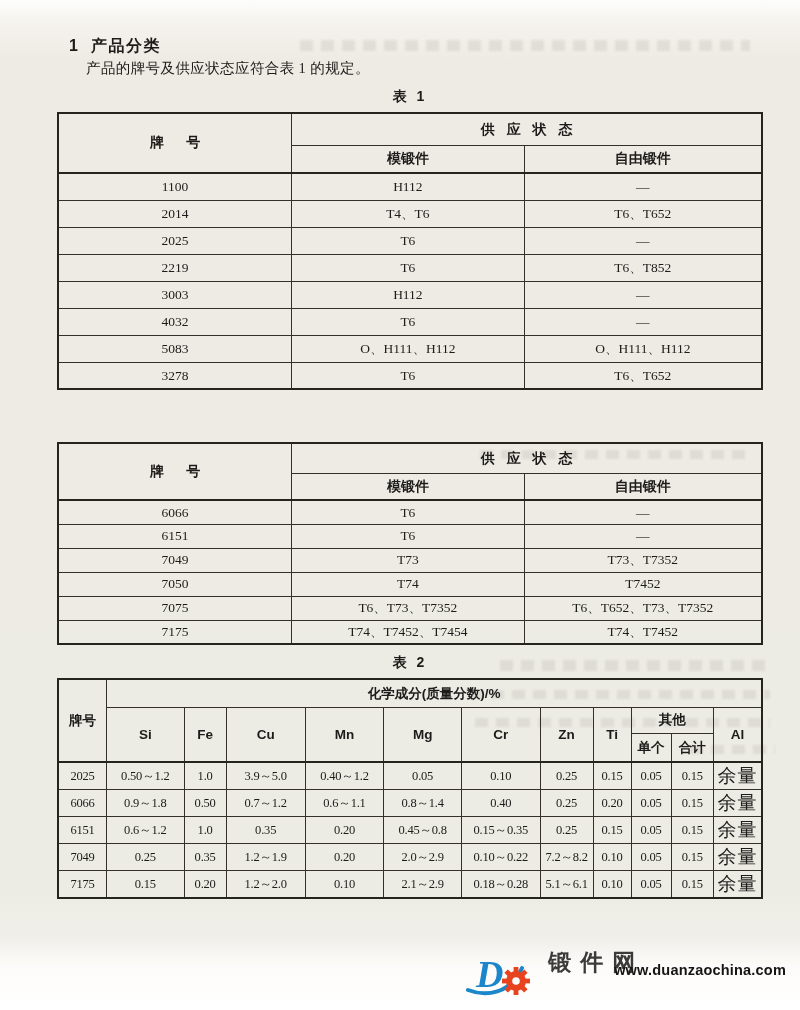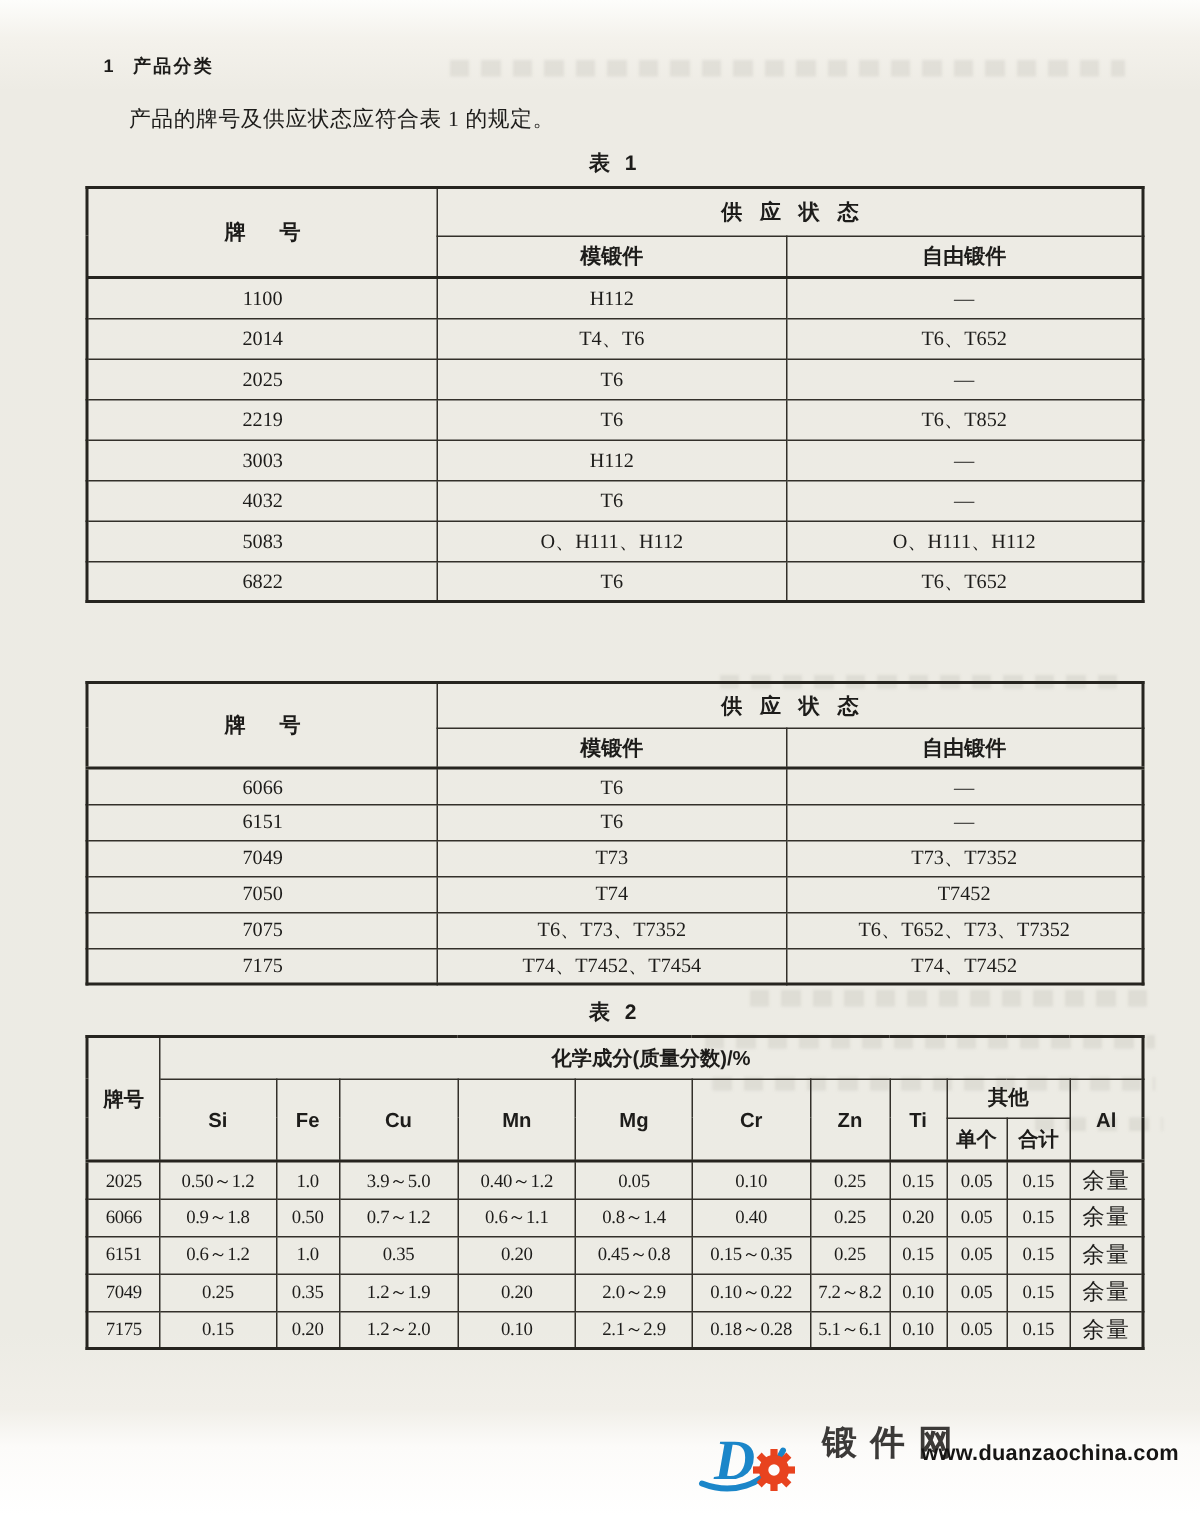--- a/index.html
+++ b/index.html
@@ -24,26 +24,26 @@
   .b2 { left:480px; top:450px; width:270px; height:9px; }
   .b3 { left:500px; top:660px; width:265px; }
   .b4 { left:470px; top:690px; width:300px; height:9px; }
   .b5 { left:475px; top:718px; width:295px; height:9px; }
   .b6 { left:690px; top:745px; width:85px;  height:9px; }
 
   .content { position:absolute; left:57px; top:36px; width:706px; }
 
   .sec-heading {
     font-family:"Liberation Sans", sans-serif; font-weight:bold;
-    font-size:12px; letter-spacing:1.5px; margin-left:12px;
+    font-size:16px; letter-spacing:1.5px; margin-left:12px;
   }
   .sec-heading .num { margin-right:13px; letter-spacing:0; }
   .para {
     font-size:14.5px; line-height:1.55; text-indent:2em;
-    margin-top:16px; letter-spacing:.4px;
+    margin-top:0; letter-spacing:.4px;
   }
   .tbl-caption {
     text-align:center; font-family:"Liberation Sans", sans-serif;
     font-weight:bold; font-size:14px; margin-top:9px; margin-bottom:6px;
     letter-spacing:3px;
   }
 
   table { width:100%; border-collapse:collapse; table-layout:fixed; }
   .grid { border:2px solid #26241f; }
   .grid th, .grid td {
@@ -67,21 +67,21 @@
   .t1b tbody td { height:24px; }
   .sp-wide  { letter-spacing:1.6em; text-indent:1.6em; }  
   .sp-mid   { letter-spacing:.85em; text-indent:.85em; }  
 
   .sec2 { margin-top:13px; }
 
   
   .t2 { margin-top:0; }
   .t2 th { font-size:13.5px; }
   .t2 td { font-size:12.5px; letter-spacing:-.2px; }
-  .t2 td.cn { font-size:15px; letter-spacing:1px;font-family:Liberation Mono, monospace; }
+  .t2 td.cn { font-size:19px; letter-spacing:1px;font-family:Liberation Mono, monospace; }
   .t2 thead tr.r1 th { height:28px; }
   .t2 thead tr.r2 th { height:26px;margin-top:43px; }
   .t2 thead tr.r3 th { height:29px; }
   .t2 tbody td { height:25px; }
   .t2 col.d  { width:6.9%;  }
   .t2 col.si { width:11.0%; }
   .t2 col.fe { width:6.0%;  }
   .t2 col.cu { width:11.2%; }
   .t2 col.mn { width:11.2%; }
   .t2 col.mg { width:11.0%; }
@@ -176,21 +176,21 @@
           <td>4032</td>
           <td>T6</td>
           <td>—</td>
         </tr>
         <tr>
           <td>5083</td>
           <td>O、H111、H112</td>
           <td>O、H111、H112</td>
         </tr>
         <tr>
-          <td>6822</td>
+          <td>3278</td>
           <td>T6</td>
           <td>T6、T652</td>
         </tr>
       </tbody>
     </table>
 
     <table class="grid t1 t1b">
       <colgroup>
           <col class="c1">
           <col class="c2">

